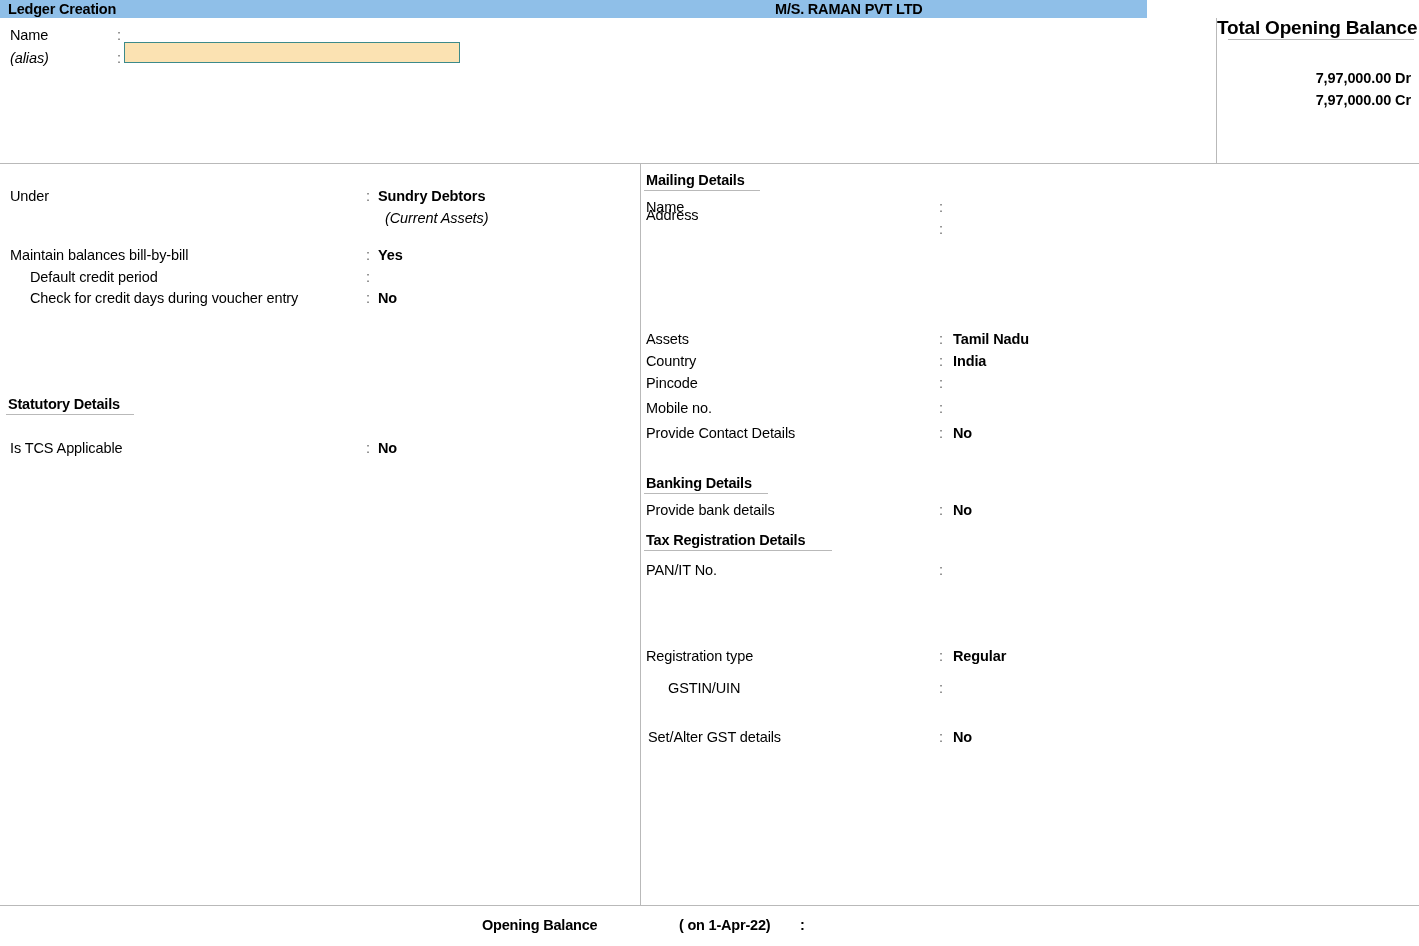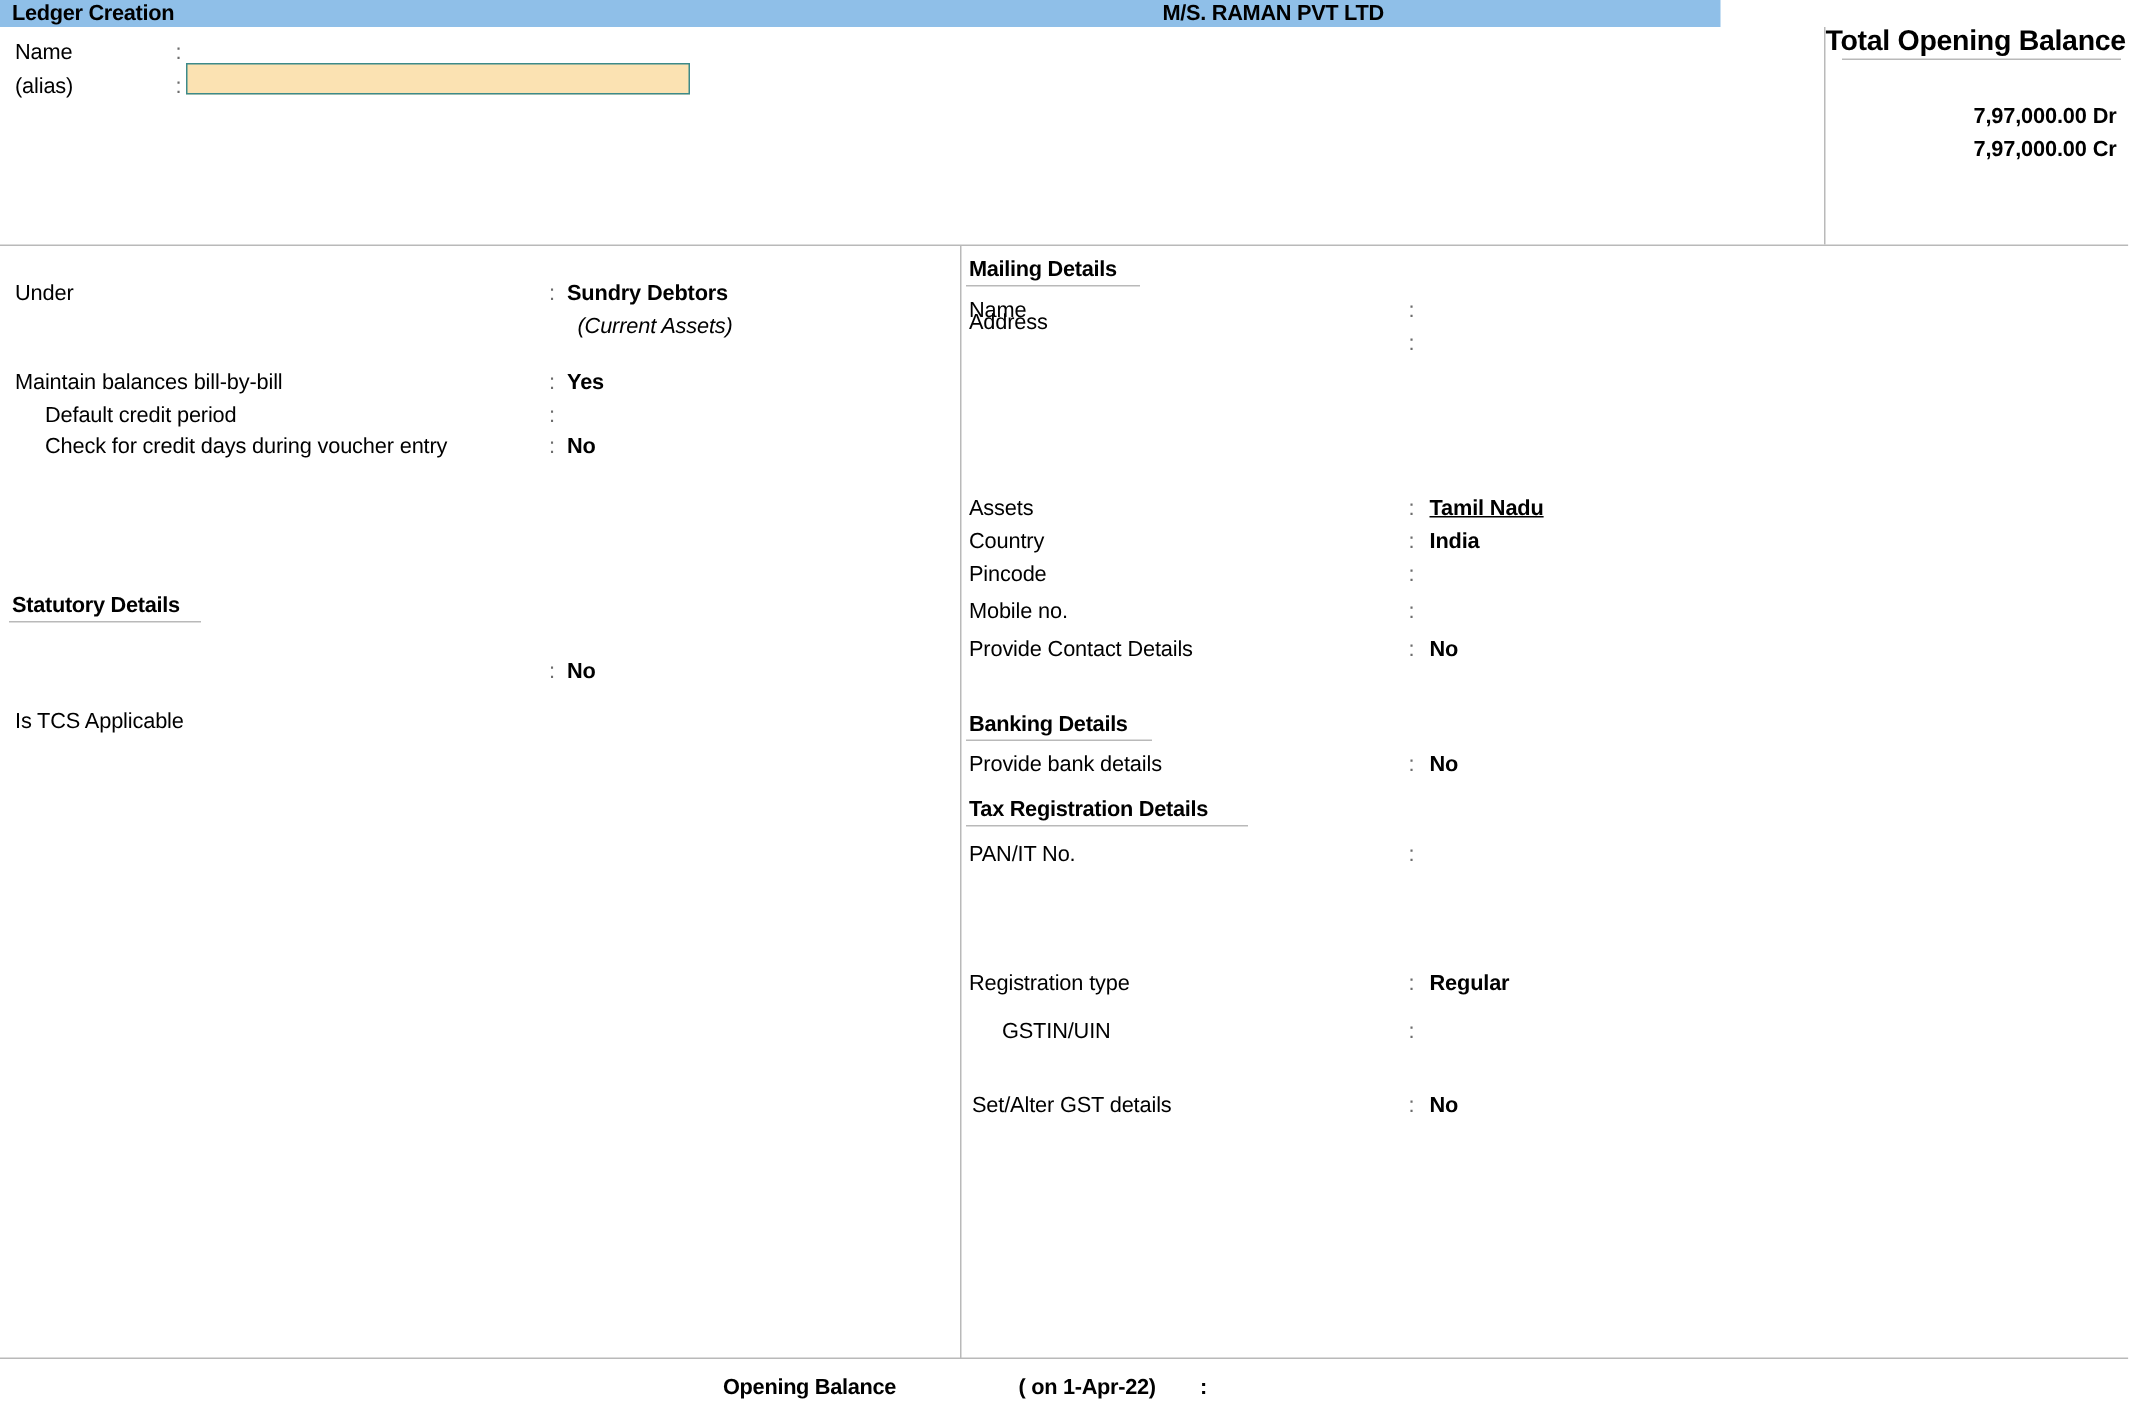--- a/index.html
+++ b/index.html
@@ -58,21 +58,21 @@
     width: 1px;
   }
 
   .lbl {
     position: absolute;
     white-space: nowrap;
     font-size: 14.5px;
     line-height: 16px;
     letter-spacing: -0.1px;
   }
-  .lbl.alias { }
+  .lbl.alias { font-style: italic; }
   .colon {
     position: absolute;
     font-size: 14.5px;
     line-height: 16px;
     color: #6d6d6d;
   }
   .val {
     position: absolute;
     white-space: nowrap;
     font-weight: bold;
@@ -202,41 +202,41 @@
     <div class="colon" style="left:366px; top:269px;">:</div>
     <div class="val" style="left:378px; top:269px;"></div>
 
     <div class="lbl" style="left:30px; top:290px;">Check for credit days during voucher entry</div>
     <div class="colon" style="left:366px; top:290px;">:</div>
     <div class="val" style="left:378px; top:290px;">No</div>
 
     <div class="section" style="left:8px; top:396px;">Statutory Details</div>
     <div class="section-rule" style="left:6px; top:414px; width:128px;"></div>
 
-    <div class="lbl" style="left:10px; top:440px;margin-top:33px;">Is TCS Applicable</div>
+    <div class="lbl" style="left:10px; top:440px;">Is TCS Applicable</div>
     <div class="colon" style="left:366px; top:440px;">:</div>
     <div class="val" style="left:378px; top:440px;">No</div>
   </div>
 
   <div>
 
     <div class="section" style="left:646px; top:172px;">Mailing Details</div>
     <div class="section-rule" style="left:644px; top:190px; width:116px;"></div>
 
     <div class="lbl" style="left:646px; top:199px;">Name</div>
     <div class="colon" style="left:939px; top:199px;">:</div>
     <div class="val" style="left:953px; top:199px;"></div>
 
     <div class="lbl" style="left:646px; top:207px;">Address</div>
     <div class="colon" style="left:939px; top:221px;">:</div>
     <div class="val" style="left:953px; top:221px;"></div>
 
     <div class="lbl" style="left:646px; top:331px;">Assets</div>
     <div class="colon" style="left:939px; top:331px;">:</div>
-    <div class="val" style="left:953px; top:331px;text-decoration:underline;">Tamil Nadu</div>
+    <div class="val" style="left:953px; top:331px;">Tamil Nadu</div>
 
     <div class="lbl" style="left:646px; top:353px;">Country</div>
     <div class="colon" style="left:939px; top:353px;">:</div>
     <div class="val" style="left:953px; top:353px;">India</div>
 
     <div class="lbl" style="left:646px; top:375px;">Pincode</div>
     <div class="colon" style="left:939px; top:375px;">:</div>
     <div class="val" style="left:953px; top:375px;"></div>
 
     <div class="lbl" style="left:646px; top:400px;">Mobile no.</div>

